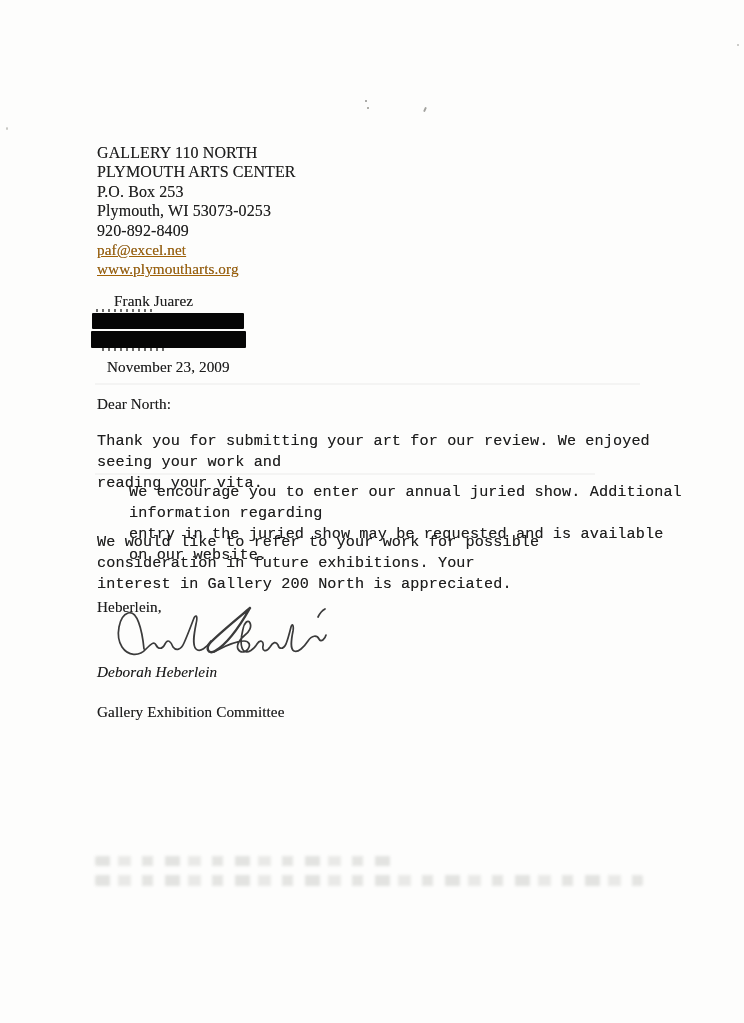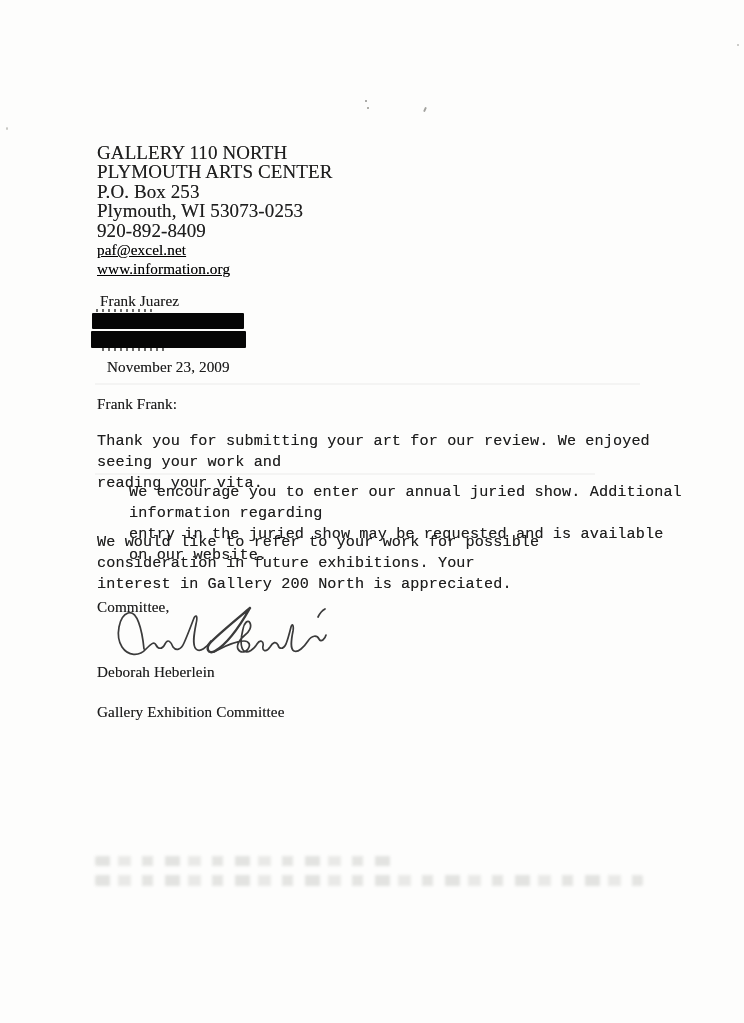--- a/index.html
+++ b/index.html
@@ -8,24 +8,24 @@
     background:#fdfdfc;
     font-family:"Liberation Serif","DejaVu Serif",serif;
     color:#1e1e1e;
   }
   .abs{position:absolute;}
   .txt{
     font-size:15.2px;
     text-shadow:0 0 .5px rgba(40,40,40,.55);
     letter-spacing:.1px;
   }
-  .org{line-height:19.4px;white-space:pre-line;font-size:19px;font-family:Liberation Serif, serif;}
+  .org{line-height:19.4px;white-space:pre-line;font-size:16px;font-family:Liberation Serif, serif;}
   .para{line-height:21px;white-space:pre-line;width:560px;font-family:Liberation Mono, monospace;}
   .linkline{line-height:19.4px;}
-  a.doc-link{color:#000000;text-decoration:underline;cursor:pointer;}
+  a.doc-link{color:#a16207;text-decoration:underline;cursor:pointer;}
   .redaction{background:#060606;border-radius:1px;}
   .remnant{
     height:3px;
     background:repeating-linear-gradient(90deg,#3c3c3a 0 2px,transparent 2px 6px);
     opacity:.75;
   }
   .signature-svg{position:absolute;left:98px;top:597px;}
   .ghost{
     position:absolute;
     background:repeating-linear-gradient(90deg,
@@ -44,62 +44,62 @@
 <div class="abs txt org" style="left:97px;top:143px;">GALLERY 110 NORTH
 PLYMOUTH ARTS CENTER
 P.O. Box 253
 Plymouth, WI 53073-0253
 920-892-8409</div>
 
 <div class="abs txt linkline" style="left:97px;top:240px;">
   <a class="doc-link">paf@excel.net</a>
 </div>
 <div class="abs txt linkline" style="left:97px;top:259px;">
-  <a class="doc-link">www.information.org</a>
+  <a class="doc-link">www.plymoutharts.org</a>
 </div>
 
-<div class="abs txt" style="left:100px;top:292px;">Frank Juarez</div>
+<div class="abs txt" style="left:114px;top:292px;">Frank Juarez</div>
 
 <div class="abs remnant" style="left:96px;top:309px;width:58px;"></div>
 <div class="abs redaction" style="left:92px;top:313px;width:152px;height:16px;"></div>
 <div class="abs redaction" style="left:91px;top:331px;width:155px;height:17px;"></div>
 <div class="abs remnant" style="left:102px;top:348px;width:62px;"></div>
 
 <div class="abs txt" style="left:107px;top:358px;">November 23, 2009</div>
 <div class="abs streak" style="left:95px;top:383px;width:545px;height:2px;"></div>
-<div class="abs txt" style="left:97px;top:395px;">Frank Frank:</div>
+<div class="abs txt" style="left:97px;top:395px;">Dear North:</div>
 
 <div class="abs txt para" style="left:97px;top:431px;">Thank you for submitting your art for our review. We enjoyed seeing your work and
 reading your vita.</div>
 <div class="abs streak" style="left:95px;top:473px;width:500px;height:2px;"></div>
 <div class="abs txt para" style="left:97px;top:482px;margin-left:32px;"> We encourage you to enter our annual juried show. Additional information regarding
 entry in the juried show may be requested and is available on our website.</div>
 <div class="abs txt para" style="left:97px;top:532px;">We would like to refer to your work for possible consideration in future exhibitions. Your
 interest in Gallery 200 North is appreciated.</div>
 
-<div class="abs txt" style="left:97px;top:598px;">Committee,</div>
+<div class="abs txt" style="left:97px;top:598px;">Heberlein,</div>
 
 <svg class="signature-svg" width="240" height="75" viewBox="0 0 240 75">
   <g fill="none" stroke="#2b2b2b" stroke-width="1.7" stroke-linecap="round" opacity=".92">
     <path d="M46,52 C44,32 39,13 30,16 C21,19 17,39 24,50 C30,59 41,60 48,52
              C53,47 56,44 58,48 C60,52 64,53 67,47 C70,41 73,45 75,50
              C78,54 83,53 86,46 C90,37 94,26 96,21 C98,17 100,19 98,27
              C96,37 94,48 98,52 C102,56 109,50 113,44"></path>
     <path d="M152,11 C143,27 131,46 117,54 C110,58 107,51 113,45 C123,35 139,22 152,11" stroke-width="2.4"></path>
     <path d="M116,55 C126,50 136,44 146,44 C151,44 153,48 150,52 C147,56 142,56 140,52
              C138,48 142,42 147,38 C151,35 154,30 152,26 C150,22 146,26 145,32
              C143,40 142,50 146,54 C150,57 156,52 159,47 C162,42 166,44 165,49
              C164,54 168,56 172,50 C175,45 178,44 180,48 C181,52 185,53 188,47
              C190,42 192,34 193,30 C194,26 196,28 195,34 C193,44 192,52 196,54
              C200,56 206,50 210,44 C214,38 219,38 221,42 C223,46 227,42 228,38"></path>
     <path d="M220,20 C222,16 225,13 227,12"></path>
   </g>
 </svg>
 
-<div class="abs txt" style="left:97px;top:663px;">Deborah Heberlein</div>
+<div class="abs txt" style="left:97px;top:663px;font-style:italic;">Deborah Heberlein</div>
 <div class="abs txt" style="left:97px;top:703px;">Gallery Exhibition Committee</div>
 
 <div class="ghost" style="left:95px;top:856px;width:298px;height:10px;"></div>
 <div class="ghost" style="left:95px;top:875px;width:548px;height:11px;"></div>
 
 <div class="speck" style="left:365px;top:100px;width:2px;height:2px;background:#8f8f8d;"></div>
 <div class="speck" style="left:367px;top:107px;width:2px;height:2px;background:#94948f;"></div>
 <div class="speck" style="left:424px;top:107px;width:2px;height:5px;border-radius:1px;background:#a3a39f;transform:rotate(25deg);"></div>
 <div class="speck" style="left:737px;top:44px;width:2px;height:2px;background:#bdbdba;"></div>
 <div class="speck" style="left:6px;top:127px;width:2px;height:3px;background:#c6c6c2;"></div>

